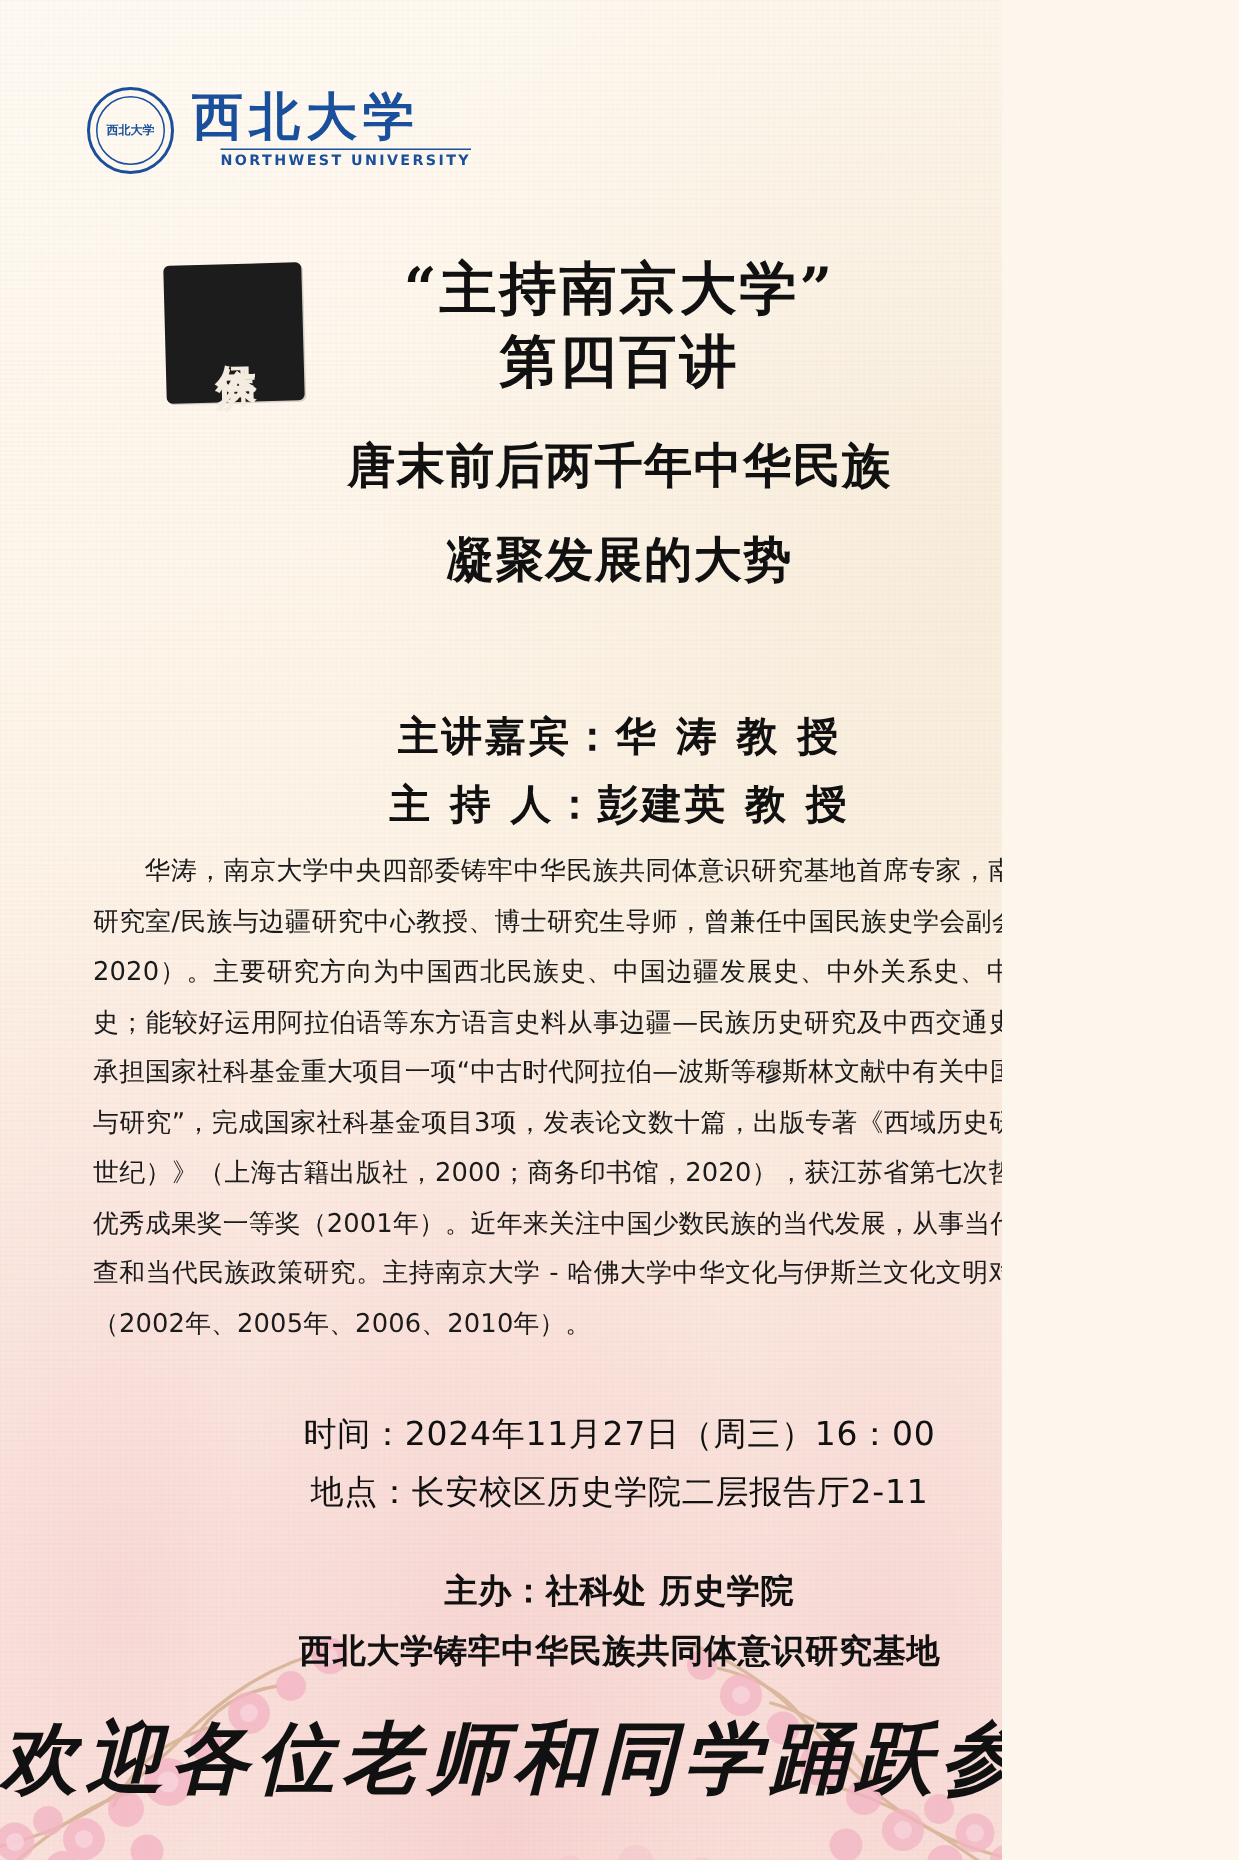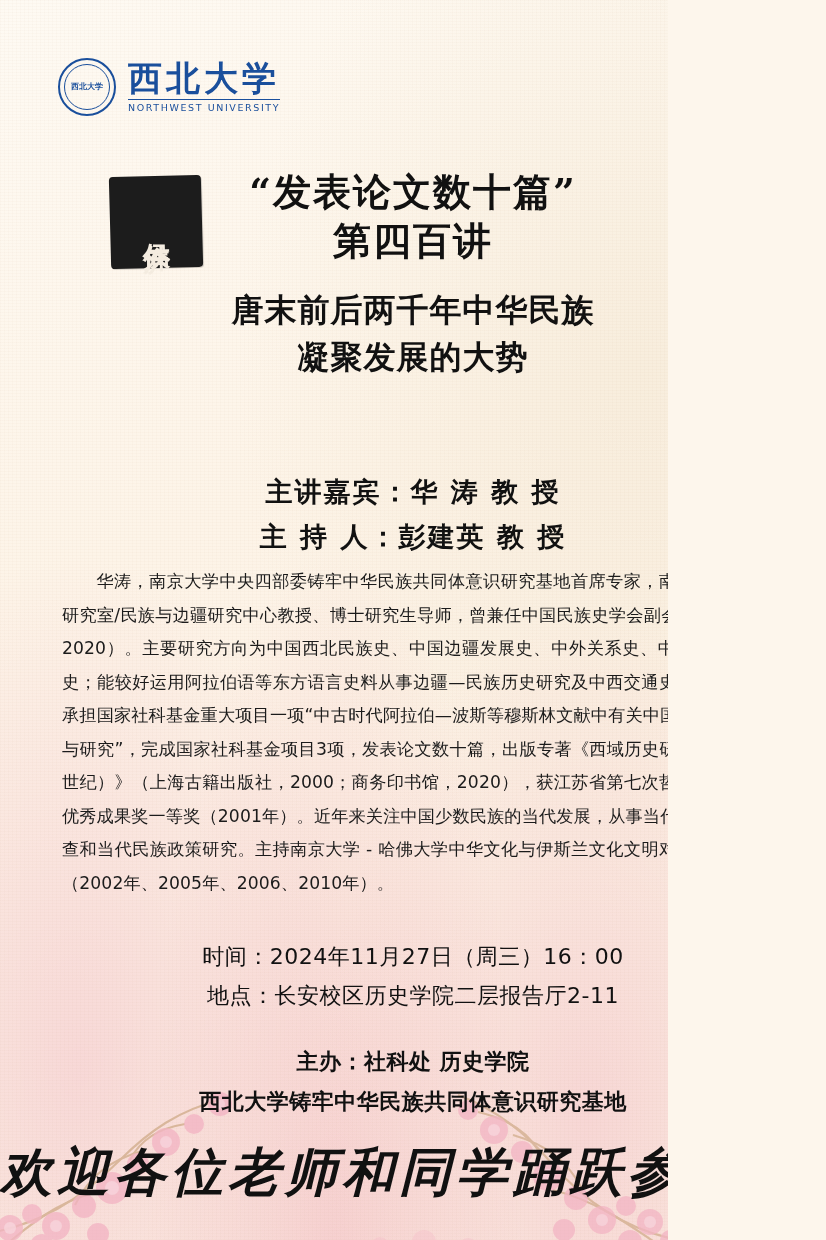--- a/index.html
+++ b/index.html
@@ -113,21 +113,22 @@
     letter-spacing: 4px;
     line-height: 1.05;
   }
   .logo-en {
     font-size: 9.5px;
     color: #1a4f9c;
     letter-spacing: 1.6px;
     border-top: 1px solid #1a4f9c;
     padding-top: 2px;
     margin-top: 3px;
-    font-weight: 400;
+    font-weight: 700;
+    margin-left: 19px;
   }
 
   
   .title-zone {
     position: absolute;
     top: 168px;
     left: 0;
     width: 826px;
     text-align: center;
   }
@@ -337,24 +338,24 @@
     <div class="logo-text">
       <div class="logo-cn">西北大学</div>
       <div class="logo-en">NORTHWEST UNIVERSITY</div>
     </div>
   </div>
 
   <div class="title-zone">
     <div class="seal-stamp">
       <span class="seal-inner">侯外庐</span>
     </div>
-    <div class="series-title">“发表论文数十篇”</div>
+    <div class="series-title">“主持南京大学”</div>
     <div class="series-title">第四百讲</div>
     <div class="lecture-title">唐末前后两千年中华民族</div>
-    <div class="lecture-title" style="margin-top:0">凝聚发展的大势</div>
+    <div class="lecture-title" style="margin-top:16px">凝聚发展的大势</div>
   </div>
 
   <div class="speakers">
     <div>主讲嘉宾：华 涛 教 授</div>
     <div>主 持 人：彭建英 教 授</div>
   </div>
 
   <div class="bio">华涛，南京大学中央四部委铸牢中华民族共同体意识研究基地首席专家，南京大学元史研究室/民族与边疆研究中心教授、博士研究生导师，曾兼任中国民族史学会副会长（2005-2020）。主要研究方向为中国西北民族史、中国边疆发展史、中外关系史、中国伊斯兰教史；能较好运用阿拉伯语等东方语言史料从事边疆—民族历史研究及中西交通史研究。目前承担国家社科基金重大项目一项“中古时代阿拉伯—波斯等穆斯林文献中有关中国记载的整理与研究”，完成国家社科基金项目3项，发表论文数十篇，出版专著《西域历史研究（八至十世纪）》（上海古籍出版社，2000；商务印书馆，2020），获江苏省第七次哲学社会科学优秀成果奖一等奖（2001年）。近年来关注中国少数民族的当代发展，从事当代民族社会调查和当代民族政策研究。主持南京大学 - 哈佛大学中华文化与伊斯兰文化文明对话国际会议（2002年、2005年、2006、2010年）。</div>
 
   <div class="details">

